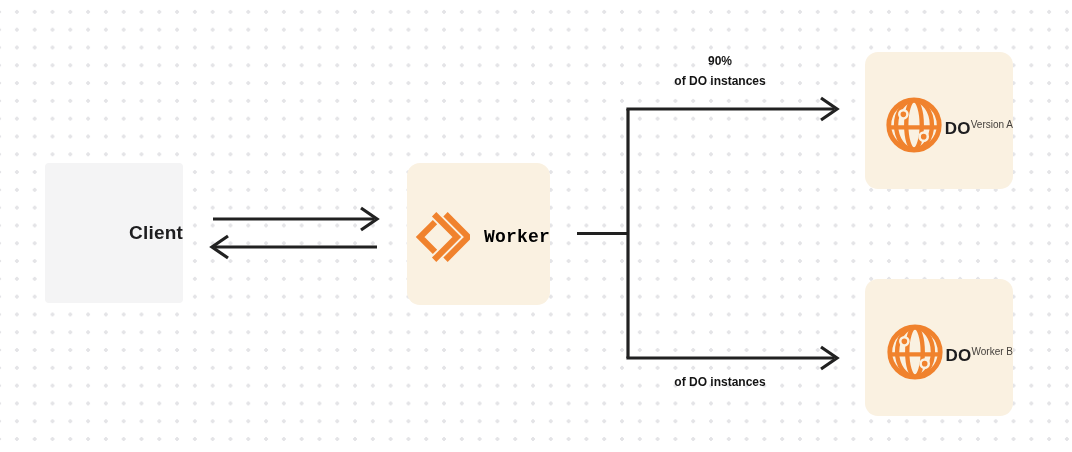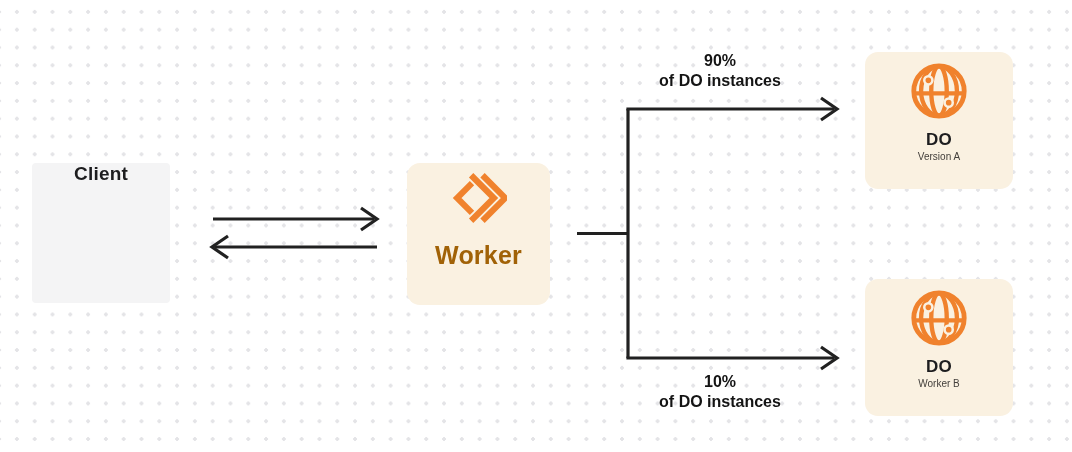--- a/index.html
+++ b/index.html
@@ -27,51 +27,51 @@
     fill: none;
     stroke: #212121;
     stroke-width: 3.2;
     stroke-linejoin: miter;
     stroke-linecap: butt;
   }
 
   .node {
     position: absolute;
     display: flex;
-    flex-direction: column;
     align-items: center;
-    justify-content: flex-start;
+    justify-content: flex-end;
   }
 
   .client-box {
-    left: 32px; top: 163px;
+    left: 45px; top: 163px;
     width: 138px; height: 140px;
     background: #f4f4f5;
     border-radius: 4px;
   }
   .client-box .node-label {
     font-size: 19px;
     font-weight: bold;
     color: #1d1d1f;
     letter-spacing: 0.2px;
   }
 
   .worker-box {
     left: 407px; top: 163px;
     width: 143px; height: 142px;
     background: #faf1e1;
     border-radius: 13px;
     gap: 14px;
     padding-top: 6px;
   }
   .worker-box .node-label {
-    font-size: 25px;
+    font-size: 18px;
     font-weight: bold;
-    color: #a16207;
+    color: #000000;
     letter-spacing: 0.2px;
+    font-family: Liberation Mono, monospace;
   }
 
   .do-box {
     width: 148px; height: 137px;
     background: #faf1e1;
     border-radius: 13px;
     padding-top: 8px;
   }
   .do-box-a { left: 865px; top: 52px; }
   .do-box-b { left: 865px; top: 279px; }
@@ -89,21 +89,21 @@
     font-weight: normal;
     color: #44403c;
     line-height: 1.3;
   }
 
   .pct-label {
     position: absolute;
     left: 600px;
     width: 240px;
     text-align: center;
-    font-size: 16px;
+    font-size: 12px;
     font-weight: bold;
     color: #141414;
     line-height: 20px;
   }
   .pct-top { top: 51px; }
   .pct-bottom { top: 372px; }
 
   .icon-wrap { display: flex; align-items: center; justify-content: center; }
 </style>
 </head>
@@ -173,17 +173,16 @@
     <span class="do-title">DO</span>
     <span class="do-subtitle">Worker B</span>
   </div>
 
   <div class="pct-label pct-top">
     <div>90%</div>
     <div>of DO instances</div>
   </div>
 
   <div class="pct-label pct-bottom">
-    <div>10%</div>
     <div>of DO instances</div>
   </div>
 
 </div>
 
 </body></html>

